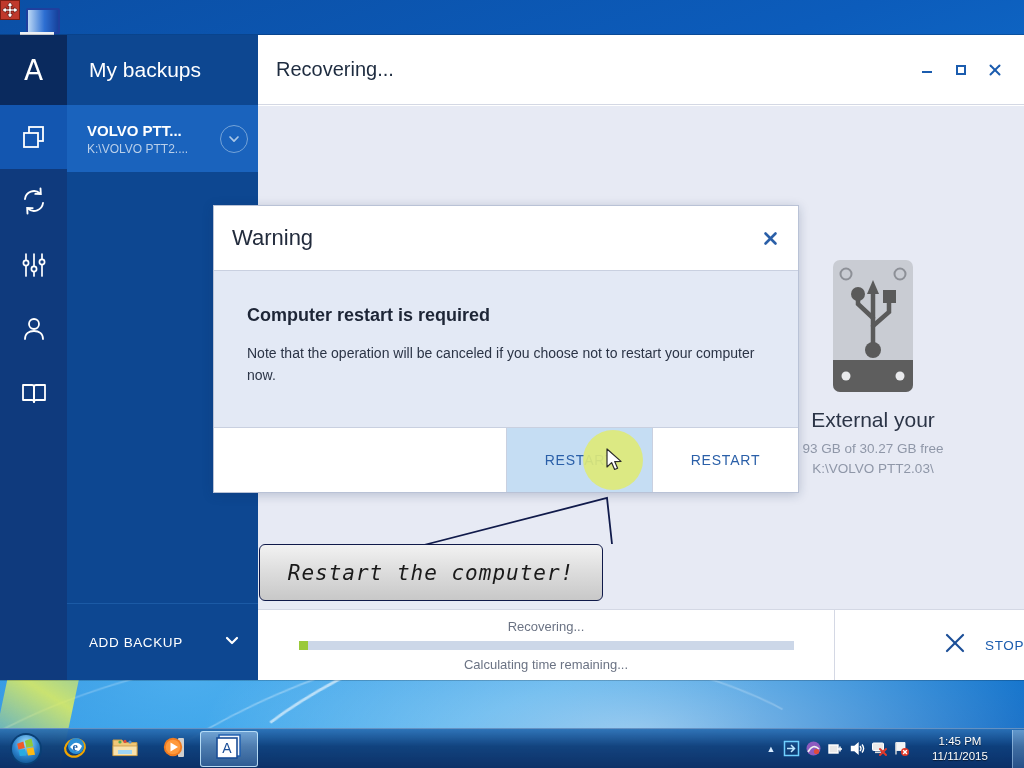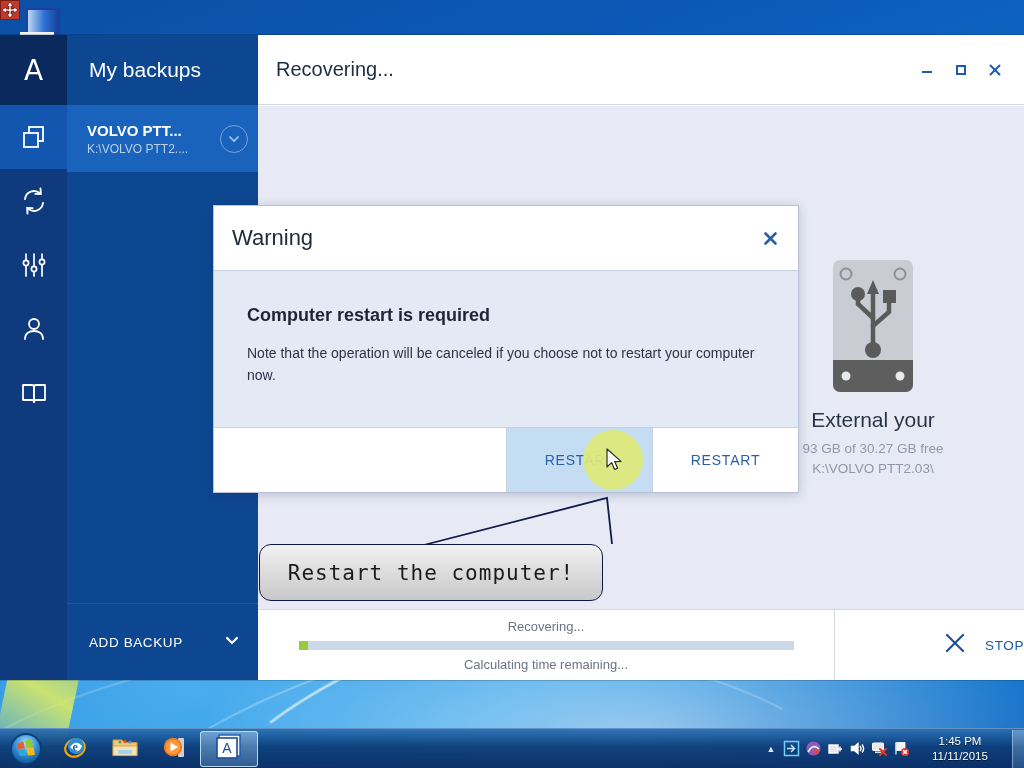--- a/index.html
+++ b/index.html
@@ -170,23 +170,23 @@
   #click-halo {
     position: absolute; left: 583px; top: 430px; width: 60px; height: 60px;
     border-radius: 50%; background: #dde97a; opacity: 0.92; pointer-events: none;
   }
   #mouse-cursor { position: absolute; left: 606px; top: 448px; width: 18px; height: 26px; pointer-events: none; }
 
   
   #callout-svg { position: absolute; left: 255px; top: 480px; width: 400px; height: 130px; pointer-events: none; }
   #callout-box {
     position: absolute; left: 259px; top: 544px; width: 344px; height: 57px;
-    border: 1.6px solid #101a4a; border-radius: 12px;
+    border: 1.6px solid #101a4a; border-radius: 6px;
     background: linear-gradient(180deg, #f2f2f2 0%, #dedede 45%, #c8c8c8 100%);
-    display: flex; align-items: center; justify-content: center;
+    display: flex; align-items: center; justify-content: center; font-style: italic;
   }
   #callout-text {
     font-family: "DejaVu Sans Mono", monospace; font-size: 21px; color: #1a1a1a; letter-spacing: 1px;
   }
 
   
   #taskbar {
     position: absolute; left: 0; bottom: 0; width: 1024px; height: 40px;
     background: linear-gradient(180deg, rgba(40,110,180,0.92) 0%, rgba(12,60,120,0.95) 45%, rgba(10,45,100,0.97) 100%);
     border-top: 1px solid rgba(160,210,255,0.6);

